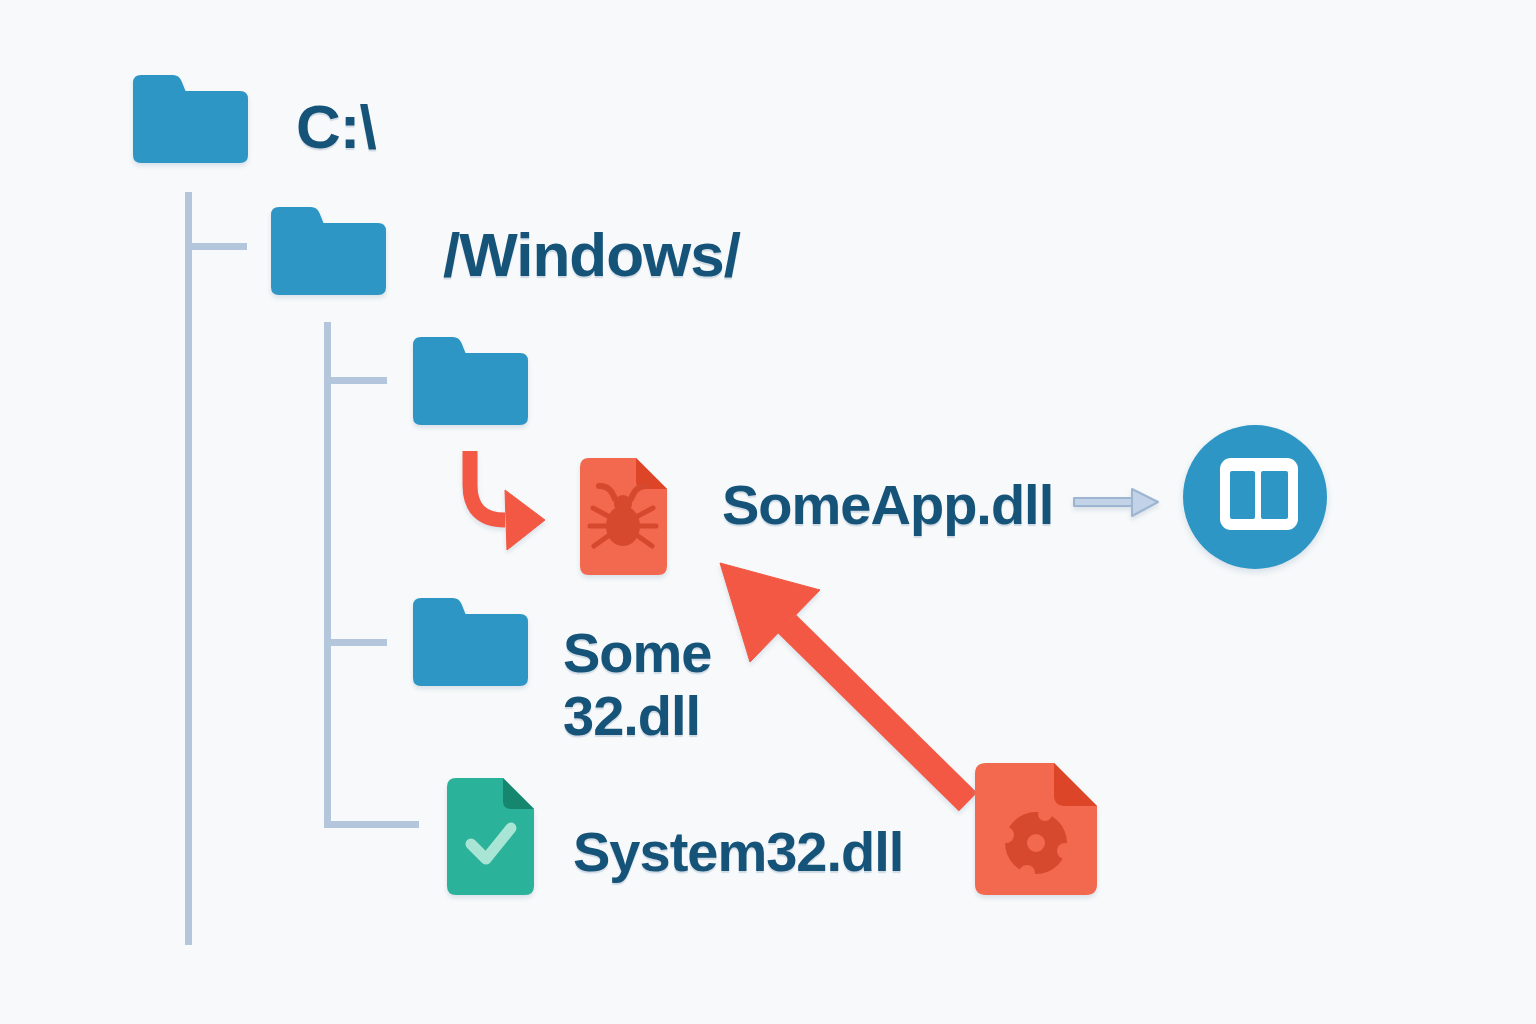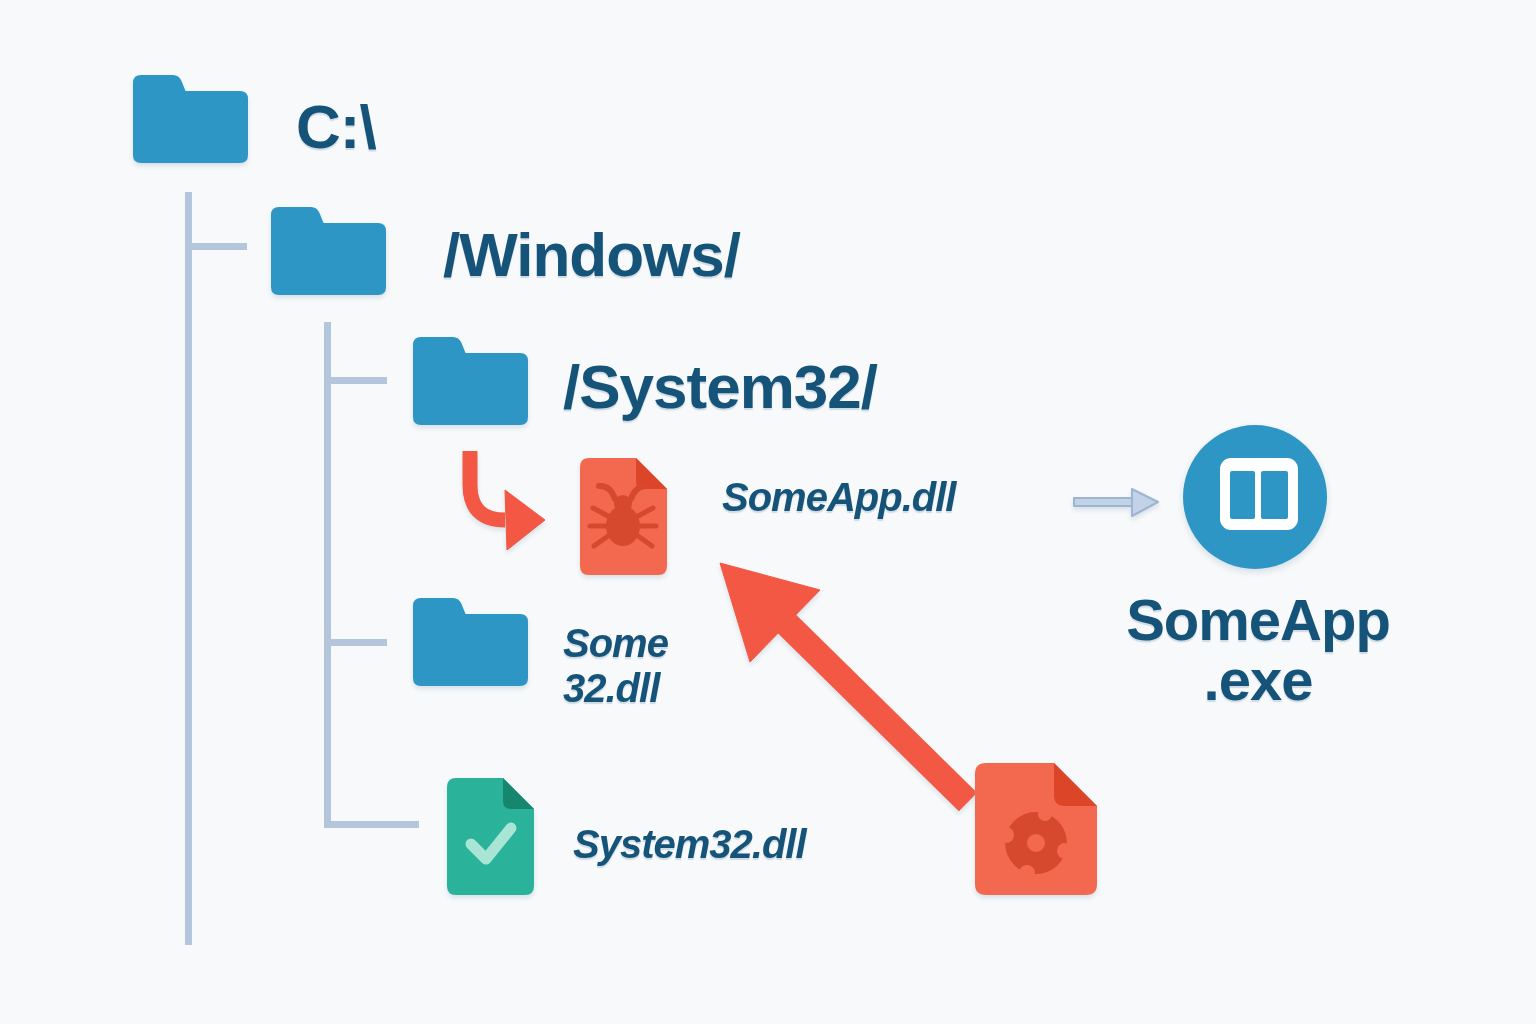--- a/index.html
+++ b/index.html
@@ -12,21 +12,21 @@
   body{width:1536px;height:1024px;position:relative;background:var(--background);
        overflow:hidden;font-family:"Liberation Sans",sans-serif;}
   .canvas{position:absolute;inset:0;}
   .tline{position:absolute;background:var(--tree-line);}
   .tline.v{width:7px;}
   .tline.h{height:7px;}
   .label{position:absolute;font-weight:bold;color:var(--text);letter-spacing:-1px;
          white-space:pre;line-height:1.0;
          text-shadow:0 2px 1px rgba(150,172,196,0.40);}
   .lbl-folder{font-size:62px;}
-  .lbl-file{font-size:40px;font-style:italic;}
+  .lbl-file{font-size:56px;}
   .lbl-app{font-size:58px;text-align:center;line-height:1.03;}
   .icon{position:absolute;filter:drop-shadow(0 3px 2px rgba(150,172,196,0.30));}
   .folder{width:115px;height:88px;}
   .folder-shape{fill:var(--folder);}
   .file-red-body{fill:var(--malicious-file);}
   .file-red-fold{fill:var(--malicious-fold);}
   .bug{fill:var(--malicious-glyph);stroke:var(--malicious-glyph);}
   .file-green-body{fill:var(--safe-file);}
   .file-green-fold{fill:var(--safe-fold);}
   .check{fill:none;stroke:var(--safe-check);stroke-width:11;stroke-linecap:round;stroke-linejoin:round;}
@@ -66,21 +66,20 @@
         <path class="folder-shape" d="M8 0 H40 Q46 0 48.5 6 L52.5 16 H107 Q115 16 115 24 V80 Q115 88 107 88 H8 Q0 88 0 80 V8 Q0 0 8 0 Z"></path>
       </svg>
   </div>
   <div class="label lbl-folder" style="left:443px;top:224px">/Windows/</div>
 
   <div class="icon folder" style="left:413px;top:337px">
     <svg width="115" height="88" viewBox="0 0 115 88">
         <path class="folder-shape" d="M8 0 H40 Q46 0 48.5 6 L52.5 16 H107 Q115 16 115 24 V80 Q115 88 107 88 H8 Q0 88 0 80 V8 Q0 0 8 0 Z"></path>
       </svg>
   </div>
-  <div class="label lbl-folder" style="left:563px;top:356px">/System32/</div>
 
   <div class="icon" style="left:450px;top:445px">
     <svg width="110" height="120" viewBox="0 0 110 120">
       <path d="M20 6 L20 40 Q20 75 55 75" fill="none" class="red-arrow" style="stroke-width:15;fill:none;stroke-linecap:butt"></path>
       <polygon class="red-arrow" points="95,75 55,45 57,105"></polygon>
     </svg>
   </div>
 
   <div class="icon" style="left:580px;top:458px">
     <svg width="87" height="117" viewBox="0 0 87 117">
@@ -102,21 +101,20 @@
       <rect class="blue-arrow" x="2" y="13" width="58" height="8"></rect>
       <polygon class="blue-arrow" points="60,4 86,17 60,31"></polygon>
     </svg>
   </div>
 
   <div class="app-circle"></div>
   <div class="win-icon">
     <div class="win-pane l"></div>
     <div class="win-pane r"></div>
   </div>
-  <div class="label lbl-app" style="left:1098px;top:590px;width:320px"><span>SomeApp</span><br><span>.exe</span></div>
 
   <div class="icon folder" style="left:413px;top:598px">
     <svg width="115" height="88" viewBox="0 0 115 88">
         <path class="folder-shape" d="M8 0 H40 Q46 0 48.5 6 L52.5 16 H107 Q115 16 115 24 V80 Q115 88 107 88 H8 Q0 88 0 80 V8 Q0 0 8 0 Z"></path>
       </svg>
   </div>
   <div class="label lbl-file" style="left:563px;top:621px;line-height:1.125"><span>Some</span><br><span>32.dll</span></div>
 
   <div class="icon" style="left:447px;top:778px">
     <svg width="87" height="117" viewBox="0 0 87 117">

